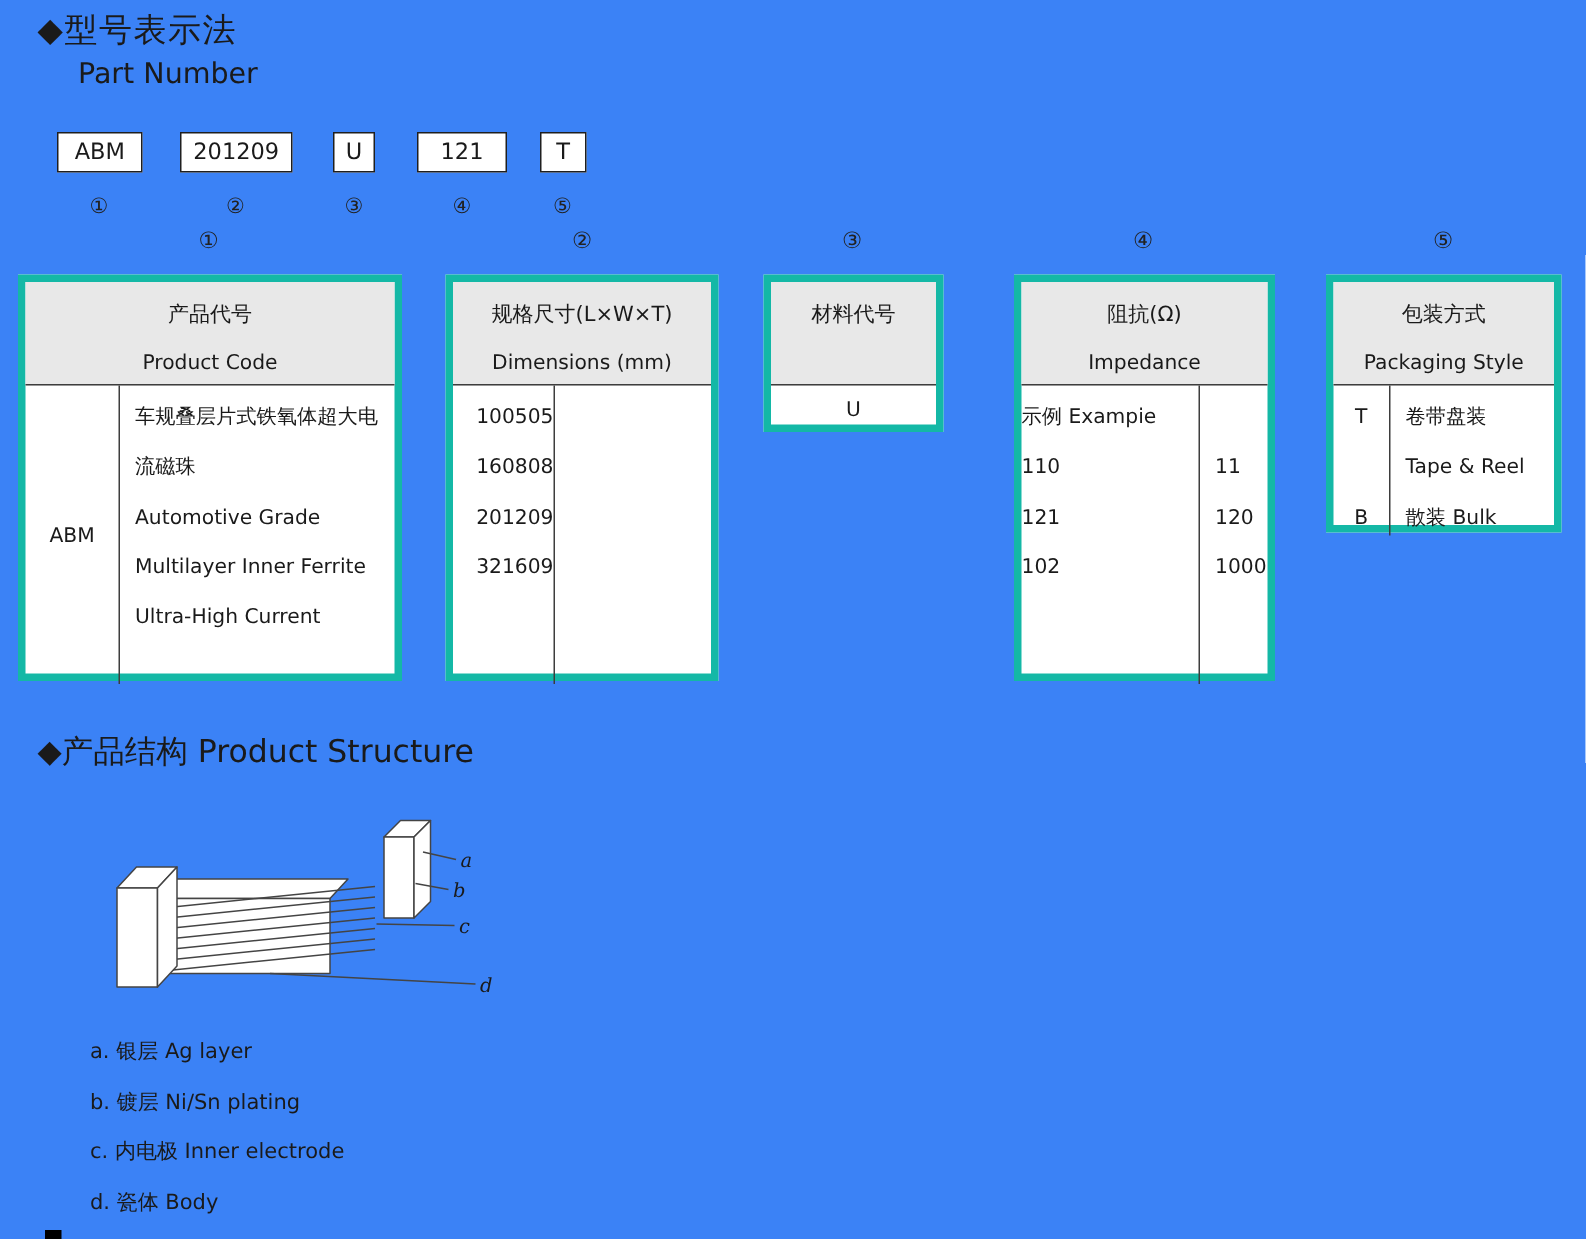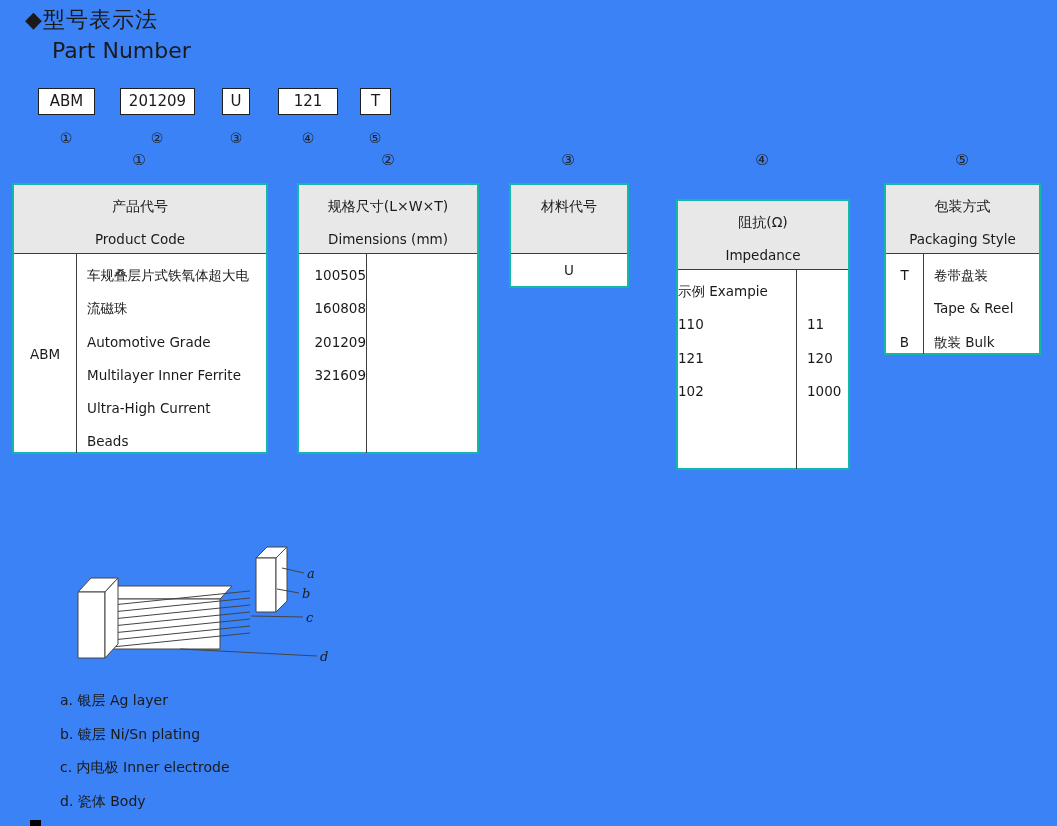--- a/index.html
+++ b/index.html
@@ -1,38 +1,38 @@
 <!DOCTYPE html>
 <html><head>
 <meta charset="utf-8">
 <style>
   *{margin:0;padding:0;box-sizing:border-box}
   html,body{background:#fff}
   .page{position:relative;width:1057px;height:826px;background:#3b82f6;
         font-family:"DejaVu Sans","Liberation Sans",sans-serif;color:#1a1a1a;overflow:hidden}
 
   .title-zh{position:absolute;left:25px;top:5px;font-size:22px;letter-spacing:1px}
-  .title-en{position:absolute;left:52px;top:38px;font-size:22px}
+  .title-en{position:absolute;left:52px;top:38px;font-size:19px}
   .title2{position:absolute;left:25px;top:487px;font-size:21px}
 
   .pn-box{position:absolute;top:88px;height:27px;border:1px solid #1f1f1f;background:#fff;
           text-align:center;font-size:15px;line-height:25px}
   #pnb0{left:38px;width:57px}
   #pnb1{left:120px;width:75px}
   #pnb2{left:222px;width:28px}
   #pnb3{left:278px;width:60px}
   #pnb4{left:360px;width:31px}
 
   .pn-idx{position:absolute;top:130px;width:30px;text-align:center;font-size:14px;color:#222}
   #pni0{left:51px} #pni1{left:142px} #pni2{left:221px} #pni3{left:293px} #pni4{left:360px}
 
   .col-idx{position:absolute;top:151px;width:40px;text-align:center;font-size:15px;color:#222}
   #ci0{left:119px} #ci1{left:368px} #ci2{left:548px} #ci3{left:742px} #ci4{left:942px}
 
-  .tbl{position:absolute;border:2px solid #14b8a6;background:#fff}
+  .tbl{position:absolute;border:5px solid #14b8a6;background:#fff}
   .tbl-hdr{height:69px;background:#e8e8e8;border-bottom:1px solid #3d3d3d;text-align:center}
   .tbl-hdr .zh{padding-top:13px;font-size:14px}
   .tbl-hdr .en{padding-top:15px;font-size:13.5px}
   .tbl-body{display:flex;align-items:stretch}
   .vline{border-right:1px solid #3d3d3d}
   .lines{padding-top:5px;font-size:13.5px;line-height:33.3px;white-space:nowrap}
   .lines div{height:33.3px}
 
   #tbl-product{left:12px;top:183px;width:256px;height:271px}
   #tbl-product .tbl-body{height:199px}
@@ -40,21 +40,21 @@
   #tbl-product .desc-col{flex:1;padding-left:10px}
 
   #tbl-dim{left:297px;top:183px;width:182px;height:271px}
   #tbl-dim .tbl-body{height:199px}
   #tbl-dim .c1{width:68px;text-align:right}
   #tbl-dim .c2{flex:1;padding-left:10px}
 
   #tbl-mat{left:509px;top:183px;width:120px;height:105px}
   #tbl-mat .val{height:32px;text-align:center;line-height:32px;font-size:13.5px}
 
-  #tbl-imp{left:676px;top:199px;width:174px;height:271px}
+  #tbl-imp{left:676px;top:183px;width:174px;height:271px}
   #tbl-imp .tbl-body{height:199px}
   #tbl-imp .c1{width:119px;}
   #tbl-imp .c2{flex:1;padding-left:10px}
 
   #tbl-pkg{left:884px;top:183px;width:157px;height:172px}
   #tbl-pkg .tbl-body{height:100px}
   #tbl-pkg .c1{width:38px;text-align:center}
   #tbl-pkg .c2{flex:1;padding-left:10px}
 
   .diagram{position:absolute;left:70px;top:532px}
@@ -96,21 +96,20 @@
       <div class="en">Product Code</div>
     </div>
     <div class="tbl-body">
       <div class="code-col vline">ABM</div>
       <div class="desc-col lines">
         <div>车规叠层片式铁氧体超大电</div>
         <div>流磁珠</div>
         <div>Automotive Grade</div>
         <div>Multilayer Inner Ferrite</div>
         <div>Ultra-High Current</div>
-        <div>Beads</div>
       </div>
     </div>
   </div>
 
   <div class="tbl" id="tbl-dim">
     <div class="tbl-hdr">
       <div class="zh">规格尺寸(L×W×T)</div>
       <div class="en">Dimensions (mm)</div>
     </div>
     <div class="tbl-body">
@@ -163,20 +162,21 @@
         <div>B</div>
       </div>
       <div class="c2 lines">
         <div>卷带盘装</div>
         <div>Tape &amp; Reel</div>
         <div>散装 Bulk</div>
       </div>
     </div>
   </div>
 
+  <div class="title2">◆产品结构 Product Structure</div>
 
   <svg class="diagram" width="270" height="148" viewBox="0 0 270 148" aria-hidden="true">
     <g fill="#ffffff" stroke="#444444" stroke-width="1" stroke-linejoin="round">
       <polygon points="35,67 47,54 162,54 150,67"></polygon>
       <polygon points="35,67 150,67 150,117 35,117"></polygon>
     </g>
     <g stroke="#444444" stroke-width="1">
       <line x1="42" y1="73" x2="180" y2="59"></line>
       <line x1="42" y1="80" x2="180" y2="66"></line>
       <line x1="42" y1="87" x2="180" y2="73"></line>

